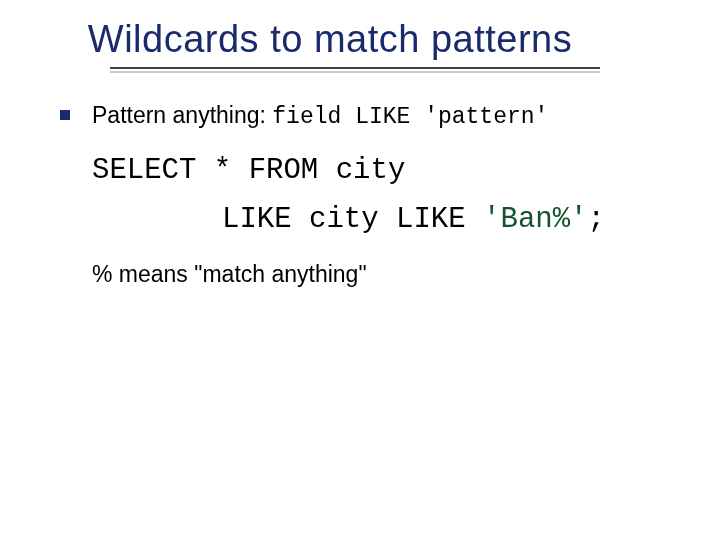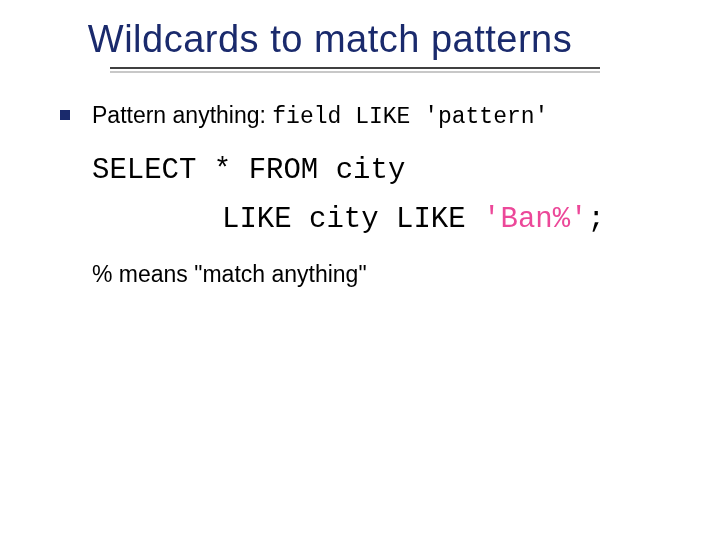--- a/index.html
+++ b/index.html
@@ -76,21 +76,21 @@
   }
   .sql-line2 {
     display: block;
     padding-left: 130px;
     white-space: nowrap;
   }
   .kw {
     color: #000000;
   }
   .str {
-    color: #ec4899;
+    color: #14532d;
   }
   .note-line {
     font-size: 23px;
   }
 </style>
 </head>
 <body>
 
 <div class="slide">
 

